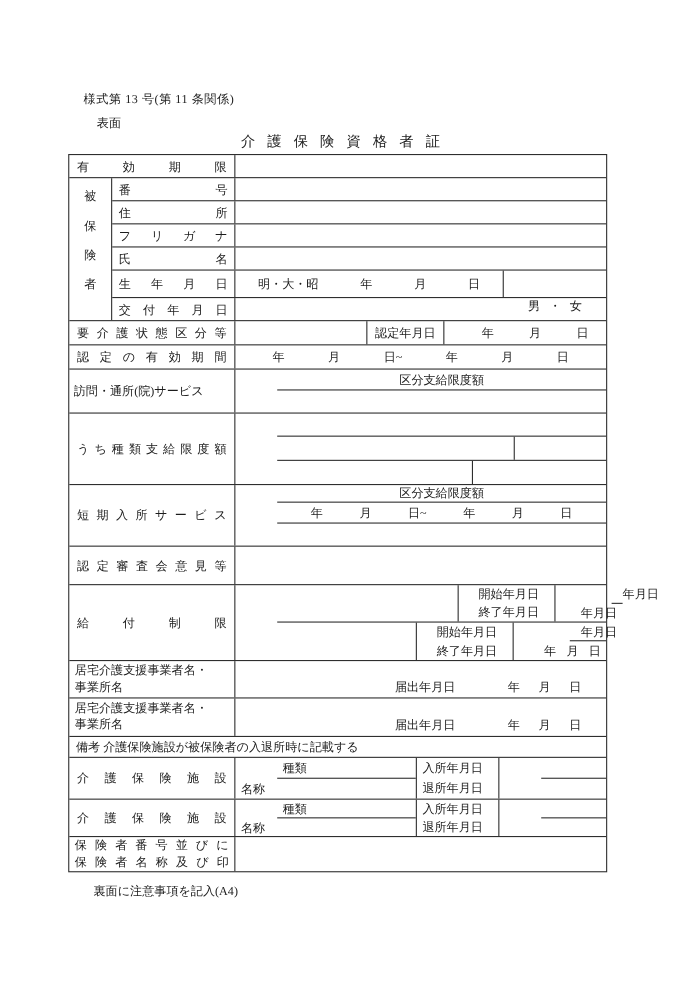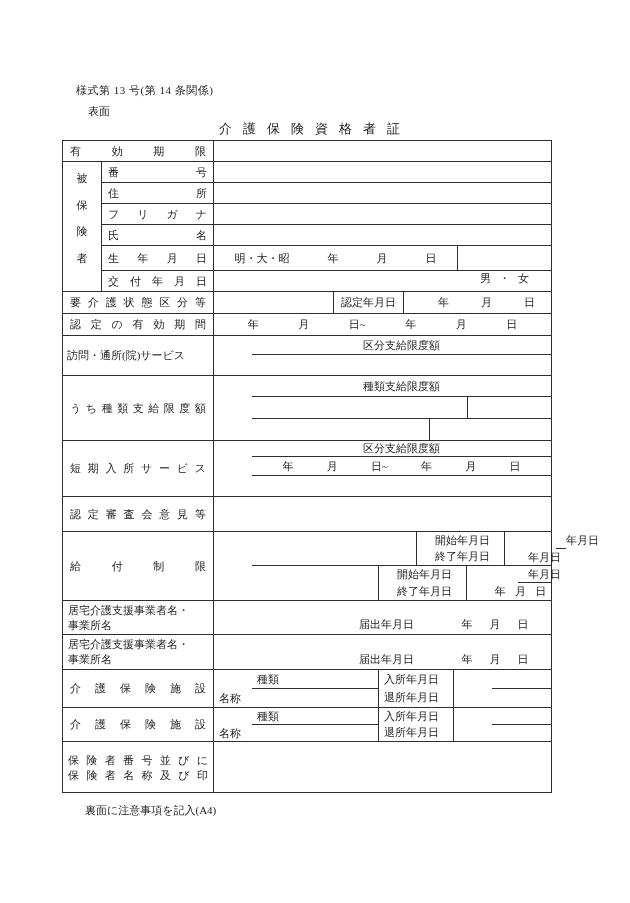--- a/index.html
+++ b/index.html
@@ -37,21 +37,21 @@
   .irow:last-child { border-bottom:none; flex:1; }
   .dates { display:flex; justify-content:space-around; align-items:center; }
   .half { flex:1; display:flex; align-items:center; padding-left:5px; }
   .gender { letter-spacing:8px; padding-left:8px; justify-content:center;margin-top:32px; }
 </style>
 </head>
 <body>
 
 <div class="page">
 
-  <div class="form-no">様式第 13 号(第 14 条関係)</div>
+  <div class="form-no">様式第 13 号(第 11 条関係)</div>
   <div class="front-label">表面</div>
   <div class="doc-title">介護保険資格者証</div>
 
   <div class="tbl">
 
     <div class="sec" style="height:21px">
       <div class="lbl spread">
           <span>有</span>
           <span>効</span>
           <span>期</span>
@@ -181,21 +181,20 @@
           <span>種</span>
           <span>類</span>
           <span>支</span>
           <span>給</span>
           <span>限</span>
           <span>度</span>
           <span>額</span>
         </div>
       <div class="col grow">
         <div class="c bb" style="height:21px">
-          <div class="c grow ctr" style="height:100%">種類支給限度額</div>
         </div>
         <div class="c bb" style="height:22px">
           <div class="c br" style="width:216px;height:100%"></div>
           <div class="c grow" style="height:100%"></div>
         </div>
         <div class="c grow">
           <div class="c br" style="width:216px;height:100%"></div>
           <div class="c grow" style="height:100%"></div>
         </div>
       </div>
@@ -318,20 +317,23 @@
           <span>届出年月日</span>
           <span class="dates grow" style="padding:0 14px 0 26px">
             <span>年</span>
             <span>月</span>
             <span>日</span>
           </span>
         </div>
       </div>
     </div>
 
+    <div class="sec" style="height:19px">
+      <div class="c grow" style="padding-left:6px">備考 介護保険施設が被保険者の入退所時に記載する</div>
+    </div>
 
     <div class="sec" style="height:38px">
       <div class="lbl spread">
           <span>介</span>
           <span>護</span>
           <span>保</span>
           <span>険</span>
           <span>施</span>
           <span>設</span>
         </div>

